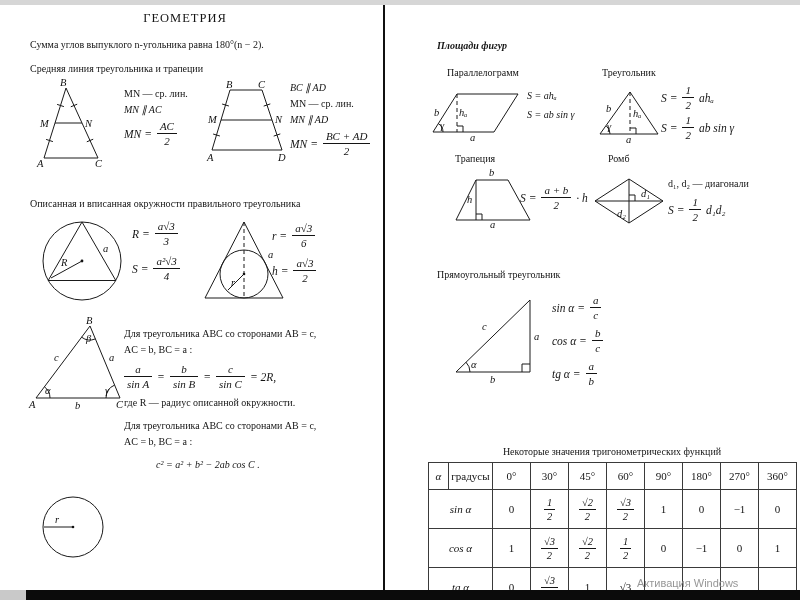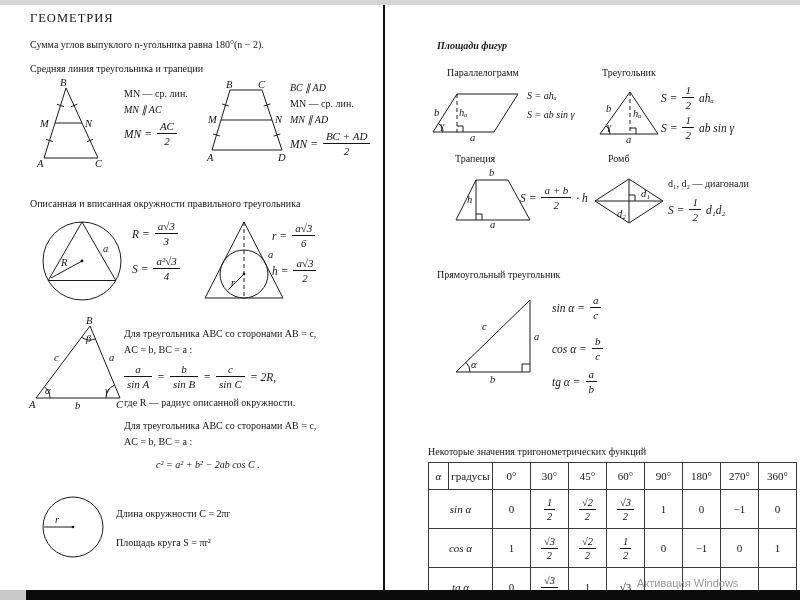--- a/index.html
+++ b/index.html
@@ -2,21 +2,21 @@
 <html><head>
 <meta charset="utf-8">
 <style>
   html,body{margin:0;padding:0}
   body{width:800px;height:600px;background:#e9e9e9;font-family:"Liberation Serif",serif;color:#141414}
   #page{position:relative;width:800px;height:600px;background:#fff;overflow:hidden}
   .abs{position:absolute}
   .txt{font-size:10px;line-height:16px;white-space:nowrap}
   .math{font-style:italic}
   .u{}
-  .ctr{text-align:left}
+  .ctr{text-align:center}
   .fline{display:flex;align-items:center;gap:5px;font-size:11.5px;white-space:nowrap}
   .frac{display:inline-block;text-align:center;vertical-align:middle;font-style:italic}
   .frac .num{display:block;padding:0 3px 1px;border-bottom:1px solid #141414;line-height:12px;font-size:11px}
   .frac .den{display:block;padding:1px 3px 0;line-height:12px;font-size:11px}
   svg{display:block}
   .ln{stroke:#1a1a1a;stroke-width:1;fill:none}
   .dsh{stroke:#1a1a1a;stroke-width:1;fill:none;stroke-dasharray:4 3}
   svg text{font-family:"Liberation Serif",serif;font-size:10.5px;font-style:italic;fill:#111}
   table.trig{border-collapse:collapse;table-layout:fixed;width:368px;background:#fff}
   table.trig th,table.trig td{border:1px solid #3a3a3a;text-align:center;vertical-align:middle;font-weight:normal;font-size:11px;padding:0}
@@ -194,24 +194,20 @@
     <div class="txt math" style="margin-top:7px;margin-left:32px">c² = a² + b² − 2ab cos C .</div>
   </div>
 
   <svg class="abs" style="left:38px;top:492px" width="70" height="70" viewBox="0 0 70 70">
     <circle class="ln" cx="35" cy="35" r="30"></circle>
     <line class="ln" x1="6" y1="35" x2="35" y2="35"></line>
     <circle cx="35" cy="35" r="1.3" fill="#111"></circle>
     <text x="17" y="31">r</text>
   </svg>
 
-  <div class="abs" style="left:116px;top:506px">
-    <div class="txt">Длина окружности C = 2πr</div>
-    <div class="txt" style="margin-top:13px">Площадь круга S = πr²</div>
-  </div>
 
   <div class="abs txt u" style="left:437px;top:38px;font-weight:bold;font-style:italic">Площади фигур</div>
 
   <div class="abs txt" style="left:447px;top:65px">Параллелограмм</div>
   <div class="abs txt" style="left:602px;top:65px">Треугольник</div>
 
   <svg class="abs" style="left:428px;top:84px" width="95" height="58" viewBox="0 0 95 58">
     <polygon class="ln" points="5,48 66,48 90,10 29,10"></polygon>
     <line class="dsh" x1="29" y1="10" x2="29" y2="48"></line>
     <polyline class="ln" points="29,42 35,42 35,48"></polyline>
@@ -312,21 +308,21 @@
   </svg>
 
   <div class="abs" style="left:552px;top:294px">
     <div class="fline math">
       <span>sin α =</span>
       <span class="frac">
           <span class="num">a</span>
           <span class="den">c</span>
         </span>
     </div>
-    <div class="fline math" style="margin-top:14px">
+    <div class="fline math" style="margin-top:6px">
       <span>cos α =</span>
       <span class="frac">
           <span class="num">b</span>
           <span class="den">c</span>
         </span>
     </div>
     <div class="fline math" style="margin-top:6px">
       <span>tg α =</span>
       <span class="frac">
           <span class="num">a</span>

